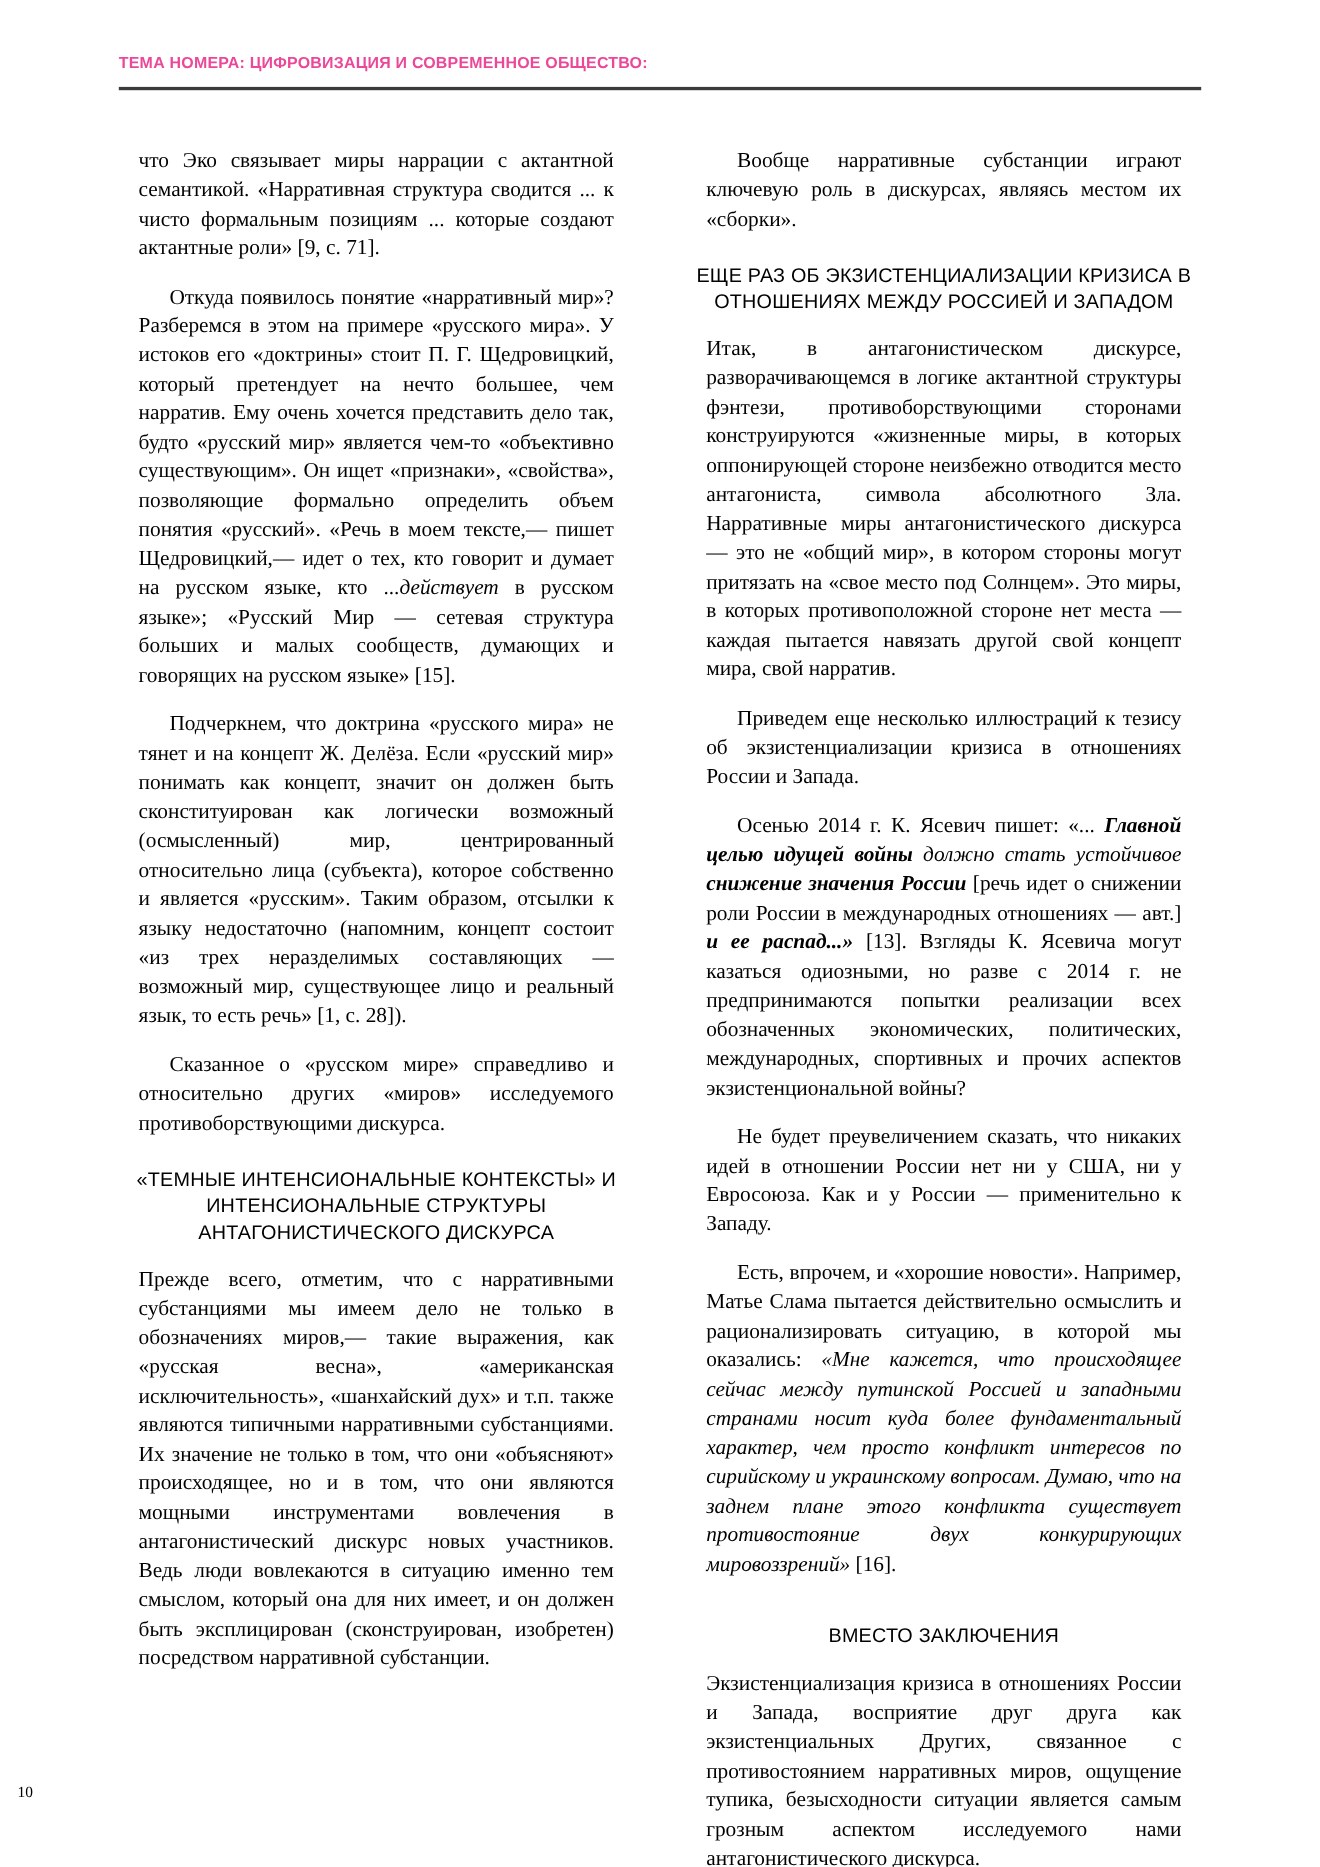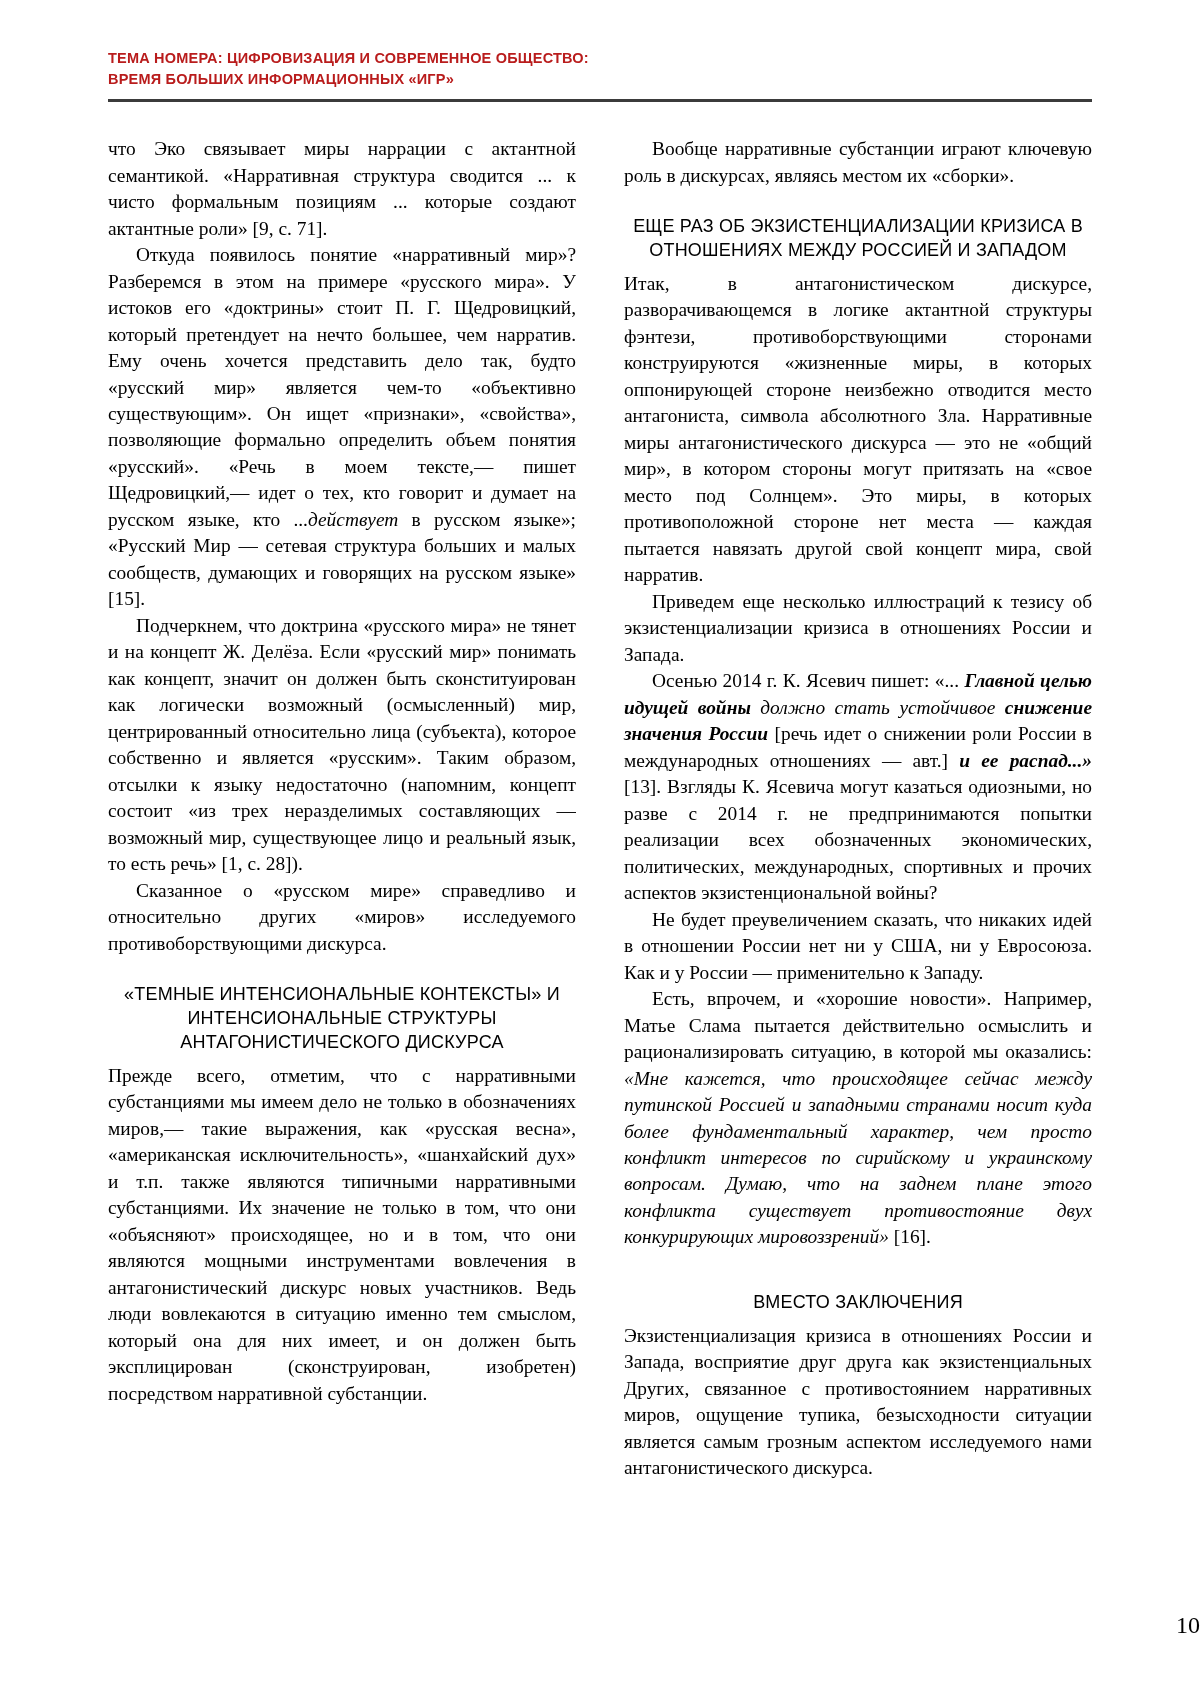--- a/index.html
+++ b/index.html
@@ -22,41 +22,41 @@
     box-sizing: border-box;
     padding: 44px 108px 40px 108px;
   }
   .running-head {
     font-family: "Liberation Sans", sans-serif;
     font-weight: bold;
     font-size: 14.5px;
     letter-spacing: 0.2px;
     line-height: 1.42;
     text-transform: uppercase;
-    color: #b91c1c;
+    color: #ec4899;
     margin-top: 4px;
     margin-bottom: 10px;
   }
   .head-rule {
     border: 0;
     border-top: 3px solid #3b3b3b;
     margin: 0 0 34px 0;
     width: 100%;
   }
   .columns {
     display: flex;
     gap: 48px;
     align-items: flex-start;
   }
   .col {
     width: 468px;
     box-sizing: border-box;
   }
   p {
-    margin: 0;
+    margin: 18px;
     font-size: 19.4px;
     line-height: 1.365;
     text-align: justify;
     text-justify: inter-word;
     hyphens: manual;
   }
   p.indent { text-indent: 28px; }
   h2.section {
     font-family: "Liberation Sans", sans-serif;
     font-weight: normal;
@@ -68,34 +68,33 @@
     margin: 26px 0 8px 0;
   }
   h2.section.tight { margin-top: 40px; }
   .it { font-style: italic; }
   .bi { font-style: italic; font-weight: bold; }
   .folio {
     position: absolute;
     left: 0;
     right: 0;
     bottom: 58px;
-    text-align: right;
-    font-size: 24px;
+    text-align: left;
+    font-size: 14px;
     font-family: "Liberation Serif", serif;
     margin-left: 16px;
   }
 </style>
 </head>
 <body>
 
 <div class="page">
 
   <div class="running-head">
     <div>ТЕМА НОМЕРА: ЦИФРОВИЗАЦИЯ И СОВРЕМЕННОЕ ОБЩЕСТВО:</div>
-    <div>ВРЕМЯ БОЛЬШИХ ИНФОРМАЦИОННЫХ «ИГР»</div>
   </div>
   <hr class="head-rule">
 
   <div class="columns">
 
     <div class="col">
       <p>что Эко связывает миры наррации с актантной семантикой. «Нарративная структура сводится ... к чисто формальным позициям ... которые создают актантные роли» [9, с. 71].</p>
       <p class="indent"><span>Откуда появилось понятие «нарративный мир»? Разберемся в этом на примере «русского мира». У истоков его «доктрины» стоит П. Г. Щедровицкий, который претендует на нечто большее, чем нарратив. Ему очень хочется представить дело так, будто «русский мир» является чем-то «объективно существующим». Он ищет «признаки», «свойства», позволяющие формально определить объем понятия «русский». «Речь в моем тексте,— пишет Щедровицкий,— идет о тех, кто говорит и думает на русском языке, кто ...</span><span class="it">действует</span><span> в русском языке»; «Русский Мир — сетевая структура больших и малых сообществ, думающих и говорящих на русском языке» [15].</span></p>
       <p class="indent">Подчеркнем, что доктрина «русского мира» не тянет и на концепт Ж. Делёза. Если «русский мир» понимать как концепт, значит он должен быть сконституирован как логически возможный (осмысленный) мир, центрированный относительно лица (субъекта), которое собственно и является «русским». Таким образом, отсылки к языку недостаточно (напомним, концепт состоит «из трех неразделимых составляющих — возможный мир, существующее лицо и реальный язык, то есть речь» [1, с. 28]).</p>
       <p class="indent">Сказанное о «русском мире» справедливо и относительно других «миров» исследуемого противоборствующими дискурса.</p>

